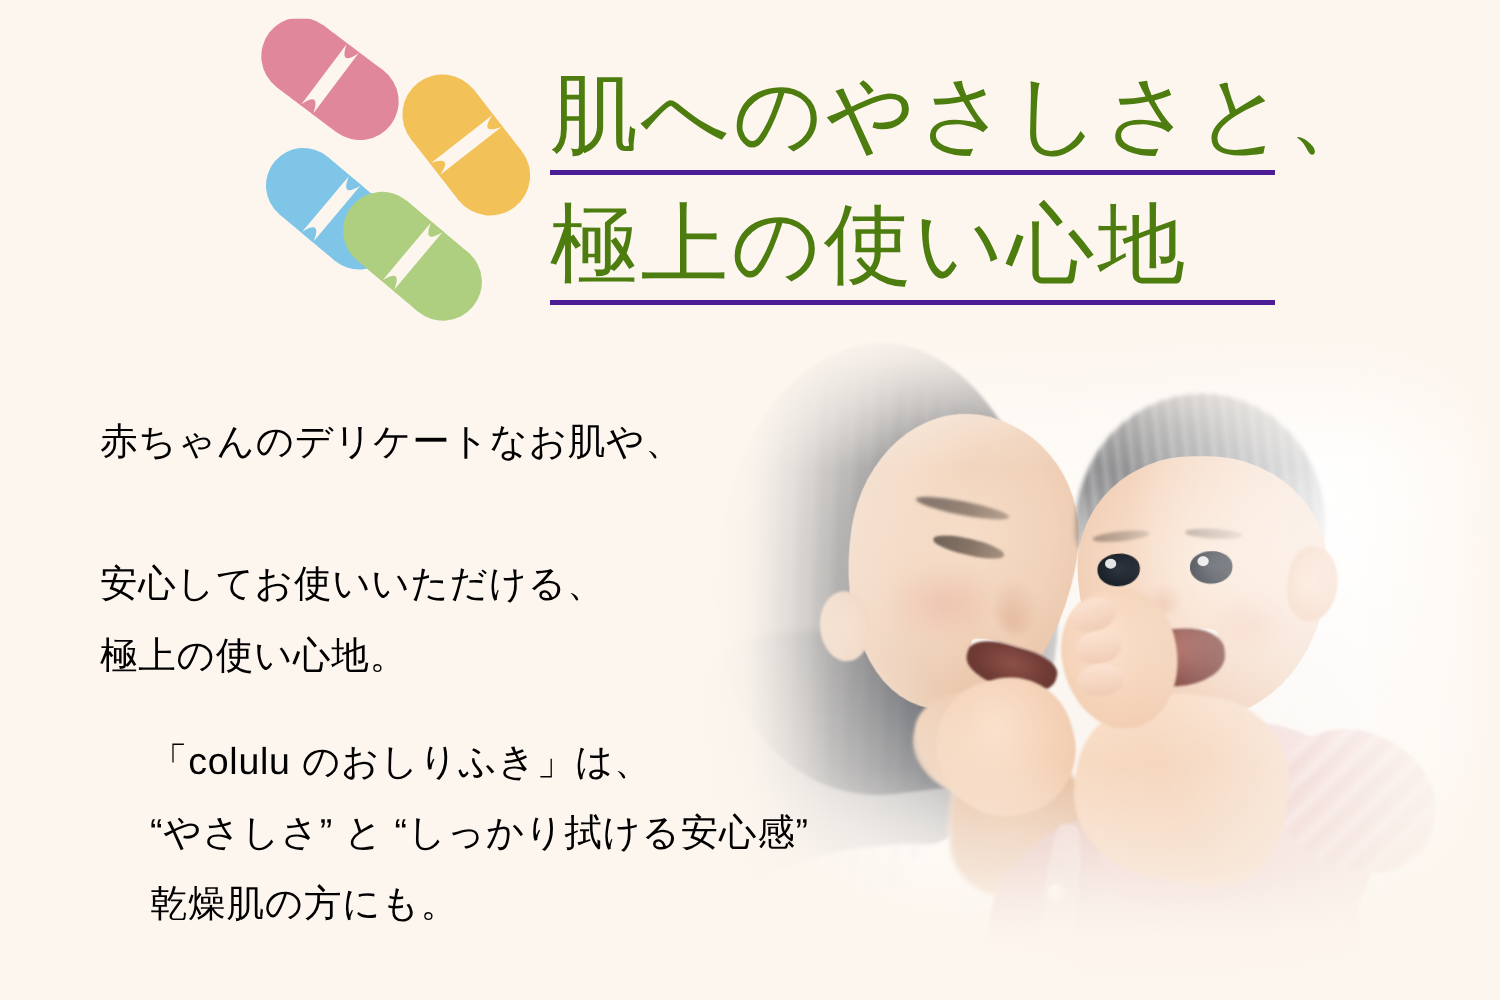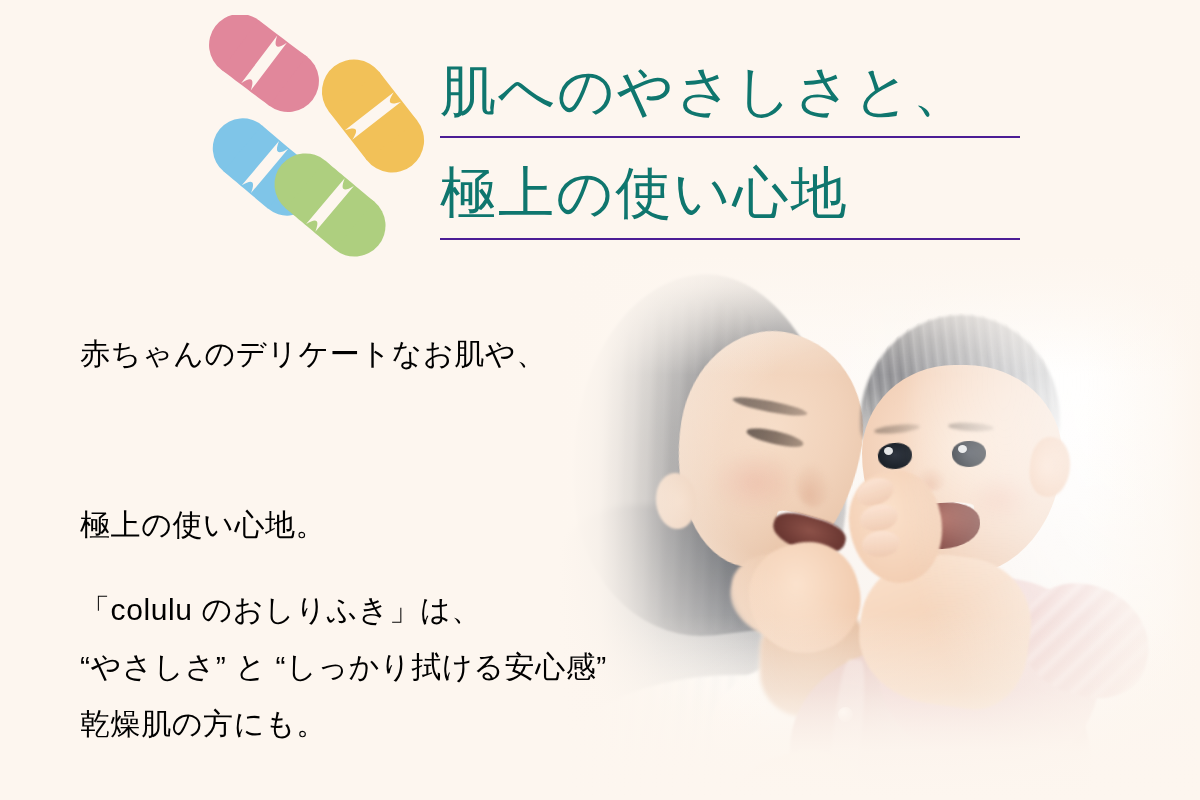--- a/index.html
+++ b/index.html
@@ -464,47 +464,47 @@
   .logo svg { display:block; width:100%; height:100%; }
 
   
   .heading {
     position:absolute;
     left:440px; top:52px;
     width:580px;
     z-index:4;
   }
   .head-line {
-    font-size:56px;
+    font-size:70px;
     line-height:78px;
     letter-spacing:.035em;
-    color:#0f766e;
+    color:#4d7c0f;
     font-weight:400;
     white-space:nowrap;
     padding-bottom:6px;
-    border-bottom:2px solid #4c1d95;
+    border-bottom:4px solid #4c1d95;
     margin-bottom:16px;
   }
   .head-line:last-child { margin-bottom:0; }
 
   
   .copy {
     position:absolute;
     left:80px; top:325px;
     width:560px;
     z-index:4;
     color:#000000;
   }
   .copy p {
     font-size:30px;
     line-height:57px;
     letter-spacing:.02em;
     white-space:nowrap;
   }
-  .copy .para-2 { margin-top:28px; }
+  .copy .para-2 { margin-top:28px;margin-left:40px; }
 </style>
 </head>
 <body>
 
 <div class="stage">
 
   <div class="photo-wrap">
     <div class="photo-stage">
 
       <div class="m-hair"></div>
@@ -604,21 +604,21 @@
 
   <div class="heading">
     <div class="head-line">肌へのやさしさと、</div>
     <div class="head-line">極上の使い心地</div>
   </div>
 
   <div class="copy">
     <p class="para-1">
       <span>赤ちゃんのデリケートなお肌や、</span><br>
       <br>
-      <br>
+      <span>安心してお使いいただける、</span><br>
       <span>極上の使い心地。</span>
     </p>
     <p class="para-2">
       <span>「colulu のおしりふき」は、</span><br>
       <span>“やさしさ” と “しっかり拭ける安心感”</span><br>
       <span>乾燥肌の方にも。</span>
     </p>
   </div>
 
 </div>

